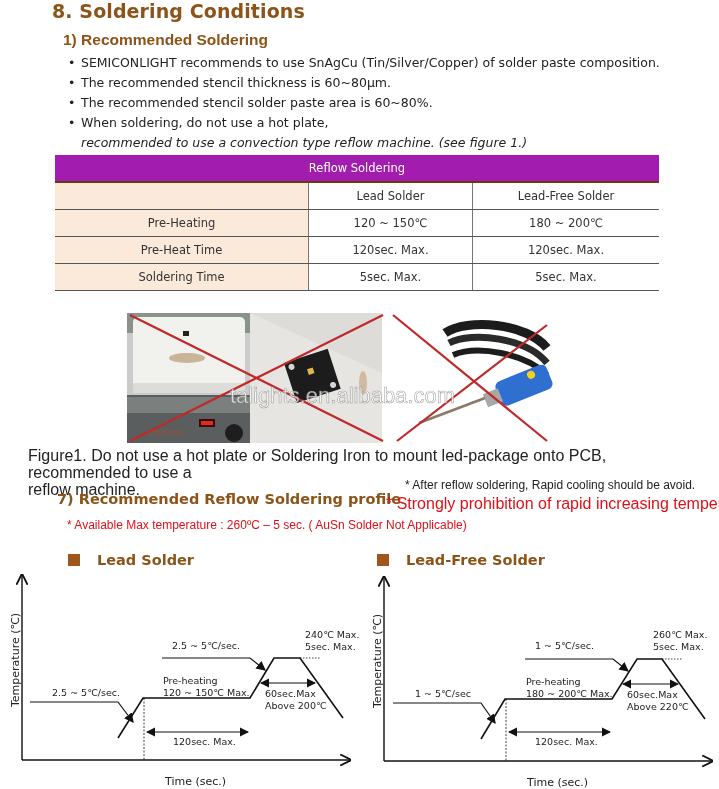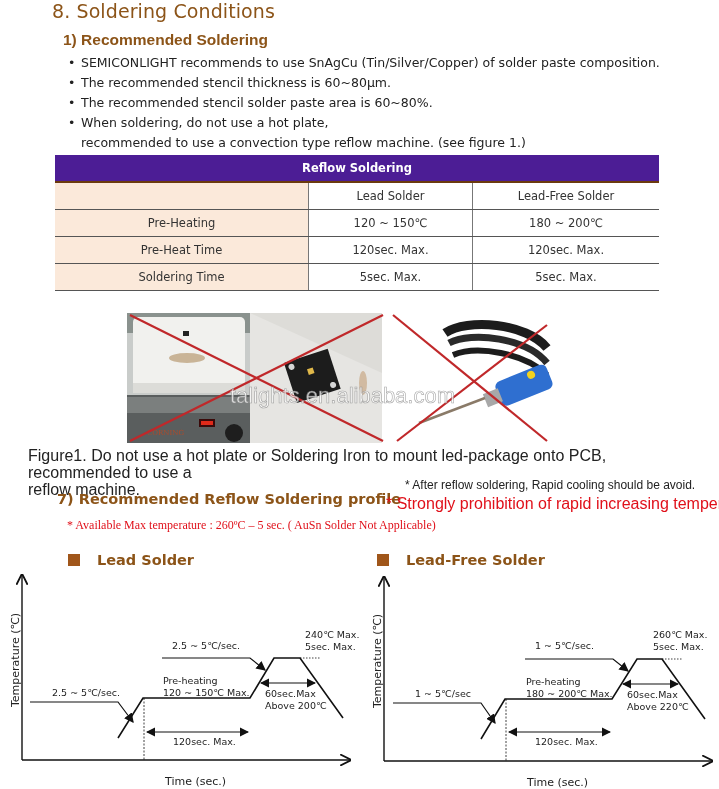--- a/index.html
+++ b/index.html
@@ -1,36 +1,36 @@
 <!DOCTYPE html>
 <html><head>
 <meta charset="utf-8">
 <style>
   html, body { margin:0; padding:0; background:#ffffff; }
   body { width:719px; height:789px; position:relative; overflow:hidden; font-family:"Liberation Sans", sans-serif; color:#222; }
   .abs { position:absolute; }
-  .h1 { left:52px; top:0px; font-size:19px; font-weight:normal; color:#8c5418; font-family:"DejaVu Sans", sans-serif; letter-spacing:0.1px; }
+  .h1 { left:52px; top:0px; font-size:19px; font-weight:bold; color:#8c5418; font-family:"DejaVu Sans", sans-serif; letter-spacing:0.1px; }
   .h2 { left:63px; top:31px; font-size:15.5px; font-weight:bold; color:#8c5418; font-family:Liberation Sans, sans-serif; }
   .bullets { left:68px; top:53px; font-size:12.5px; line-height:20px; color:#222; font-family:"DejaVu Sans", sans-serif; }
   .bullets .b { position:relative; padding-left:13px; white-space:nowrap; }
   .bullets .b .dot { position:absolute; left:0; top:0; }
-  .bullets .cont { padding-left:13px; white-space:nowrap; }
+  .bullets .cont { padding-left:13px; white-space:nowrap;font-style:italic; }
   table.reflow { position:absolute; left:55px; top:155px; width:604px; border-collapse:collapse; font-size:11.5px; font-family:"DejaVu Sans", sans-serif; color:#333; }
-  table.reflow th.title { background:#4c1d95; color:#fff; height:24px; font-weight:bold; font-size:11.5px; border-bottom:2px solid #6b3a0e; }
+  table.reflow th.title { background:#a21caf; color:#fff; height:24px; font-weight:normal; font-size:11.5px; border-bottom:2px solid #6b3a0e; }
   table.reflow td { height:24px; text-align:center; border-bottom:1px solid #555; }
   table.reflow td.lbl { background:#fbe9da; width:251px; border-right:1px solid #777; }
   table.reflow td.c1 { width:161px; border-right:1px solid #777; background:#fff; }
   table.reflow td.c2 { background:#fff; }
   table.reflow tr:last-child td { border-bottom:1.5px solid #555; }
   .photos { left:127px; top:313px; width:460px; height:130px; }
   .caption { left:28px; top:447px; width:660px; font-size:16px; line-height:17px; font-family:"Liberation Sans", sans-serif; color:#222; }
   .h3 { left:57px; top:491px; font-size:14.5px; font-weight:bold; color:#8c5418; font-family:"DejaVu Sans", sans-serif; }
   .note1 { left:386px; top:478px; font-size:12px; color:#222; font-family:"Liberation Sans", sans-serif; white-space:nowrap;margin-left:19px; }
   .note2 { left:386px; top:495px; font-size:16px; color:#e0101a; font-family:"Liberation Sans", sans-serif; white-space:nowrap; }
-  .note3 { left:67px; top:518px; font-size:12px; color:#e0101a; font-family:Liberation Serif, serif; white-space:nowrap; }
+  .note3 { left:67px; top:518px; font-size:12px; color:#e0101a; font-family:Liberation Sans, sans-serif; white-space:nowrap; }
   .chart-title { font-size:14.5px; font-weight:bold; color:#8c5418; font-family:"DejaVu Sans", sans-serif; white-space:nowrap; }
   .chart-title .sq { display:inline-block; width:12px; height:12px; background:#a0561a; margin-right:17px; vertical-align:-1px; }
   svg text { font-family:"DejaVu Sans", sans-serif; fill:#222; }
 </style>
 </head>
 <body>
 
 <div class="abs h1">8. Soldering Conditions</div>
 <div class="abs h2">1) Recommended Soldering</div>
 

